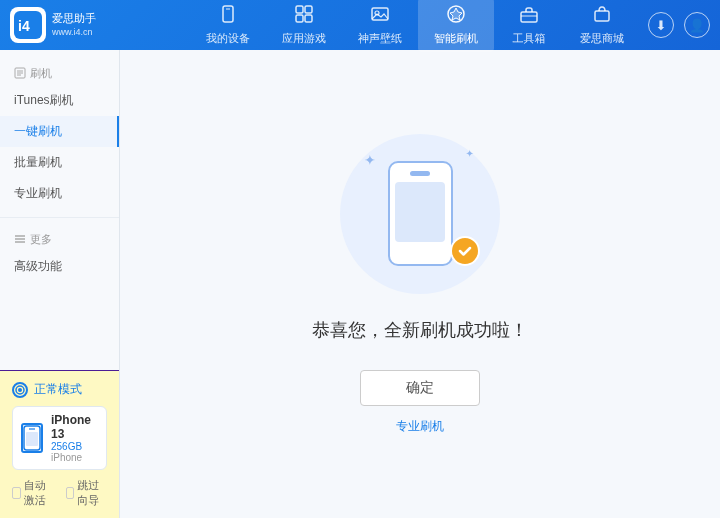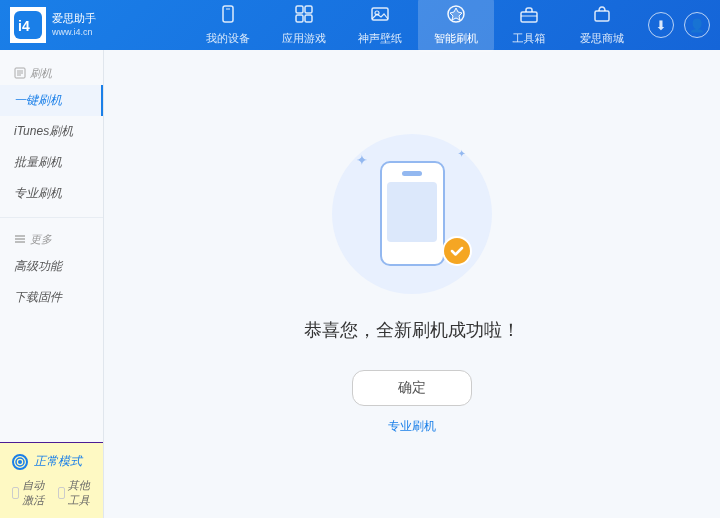--- a/index.html
+++ b/index.html
@@ -18,21 +18,21 @@
     .logo-area {
       display: flex;
       align-items: center;
       gap: 6px;
       width: 110px;
     }
     .logo-icon {
       width: 36px;
       height: 36px;
       background: #fff;
-      border-radius: 0;
+      border-radius: 8px;
       display: flex;
       align-items: center;
       justify-content: center;
       font-size: 14px;
       font-weight: bold;
       color: #0c4a6e;
     }
     .logo-text {
       color: #fff;
       font-size: 11px;
@@ -63,27 +63,26 @@
 
     
     .main {
       display: flex;
       width: 720px;
       height: 468px;
     }
 
     
     .sidebar {
-      width: 104px;
+      width: 120px;
       height: 100%;
       background: #f7f9fc;
       border-right: 1px solid #e0e6ed;
       display: flex;
       flex-direction: column;
-      font-style: italic;
     }
     .sidebar-top {
       flex: 1;
       padding: 10px 0;
     }
     .sidebar-section-title {
       padding: 6px 14px 4px;
       color: #999;
       font-size: 11px;
       display: flex;
@@ -264,21 +263,21 @@
       font-size: 18px;
       color: #333;
       margin-bottom: 28px;
       font-weight: normal;
     }
     .btn-confirm {
       width: 120px;
       height: 36px;
       border: 1px solid #ccc;
       background: #fff;
-      border-radius: 12px;
+      border-radius: 4px;
       font-size: 14px;
       color: #555;
       cursor: pointer;
       margin-bottom: 12px;
       display: flex;
       align-items: center;
       justify-content: center;
     }
     .link-text {
       font-size: 12px;
@@ -379,59 +378,72 @@
         <span>
           <svg width="12" height="12" viewBox="0 0 12 12" fill="none">
             <rect x="1" y="1" width="10" height="10" rx="1" stroke="#aaa" stroke-width="1"></rect>
             <line x1="3" y1="4" x2="9" y2="4" stroke="#aaa" stroke-width="1"></line>
             <line x1="3" y1="6" x2="9" y2="6" stroke="#aaa" stroke-width="1"></line>
             <line x1="3" y1="8" x2="7" y2="8" stroke="#aaa" stroke-width="1"></line>
           </svg>
         </span>
         <span>刷机</span>
       </div>
+      <div class="sidebar-item">iTunes刷机</div>
       <div class="sidebar-item active">一键刷机</div>
-      <div class="sidebar-item">iTunes刷机</div>
       <div class="sidebar-item">批量刷机</div>
       <div class="sidebar-item">专业刷机</div>
 
       <div class="sidebar-divider"></div>
 
       <div class="sidebar-section-title">
         <span>
           <svg width="12" height="12" viewBox="0 0 12 12" fill="none">
             <line x1="1" y1="3" x2="11" y2="3" stroke="#aaa" stroke-width="1.5"></line>
             <line x1="1" y1="6" x2="11" y2="6" stroke="#aaa" stroke-width="1.5"></line>
             <line x1="1" y1="9" x2="11" y2="9" stroke="#aaa" stroke-width="1.5"></line>
           </svg>
         </span>
         <span>更多</span>
       </div>
       <div class="sidebar-item">高级功能</div>
-      <div class="sidebar-item">下载固件</div>
     </div>
 
     <div class="sidebar-bottom">
       <div class="device-mode">
         <div class="mode-icon">
           <svg width="10" height="10" viewBox="0 0 10 10">
             <circle cx="5" cy="5" r="4" fill="none" stroke="#1a7fe8" stroke-width="1.5"></circle>
             <circle cx="5" cy="5" r="2" fill="#1a7fe8"></circle>
           </svg>
         </div>
         <span class="mode-label">正常模式</span>
       </div>
+      <div class="device-card">
+        <div class="device-phone-icon">
+          <svg width="18" height="26" viewBox="0 0 18 26" fill="none">
+            <rect x="1" y="1" width="16" height="24" rx="2.5" stroke="#1a7fe8" stroke-width="1.5" fill="none"></rect>
+            <line x1="6" y1="4" x2="12" y2="4" stroke="#1a7fe8" stroke-width="1.2"></line>
+            <rect x="3" y="7" width="12" height="14" rx="1" fill="#dce8fb"></rect>
+          </svg>
+        </div>
+        <div class="device-info">
+          <div class="name">iPhone 13</div>
+          <div class="storage">256GB</div>
+          <div class="type">iPhone</div>
+        </div>
+      </div>
       <div class="checkbox-row">
         <label class="checkbox-item">
           <span class="checkbox-box"></span>
           <span>自动激活</span>
         </label>
         <label class="checkbox-item">
           <span class="checkbox-box"></span>
-          <span>其他工具</span>
+          <span>跳过向导</span>
         </label>
       </div>
     </div>
   </div>
 
   <div class="content">
     <div class="content-main">
 
       <div class="success-illustration">
         <span class="star-tl">✦</span>

